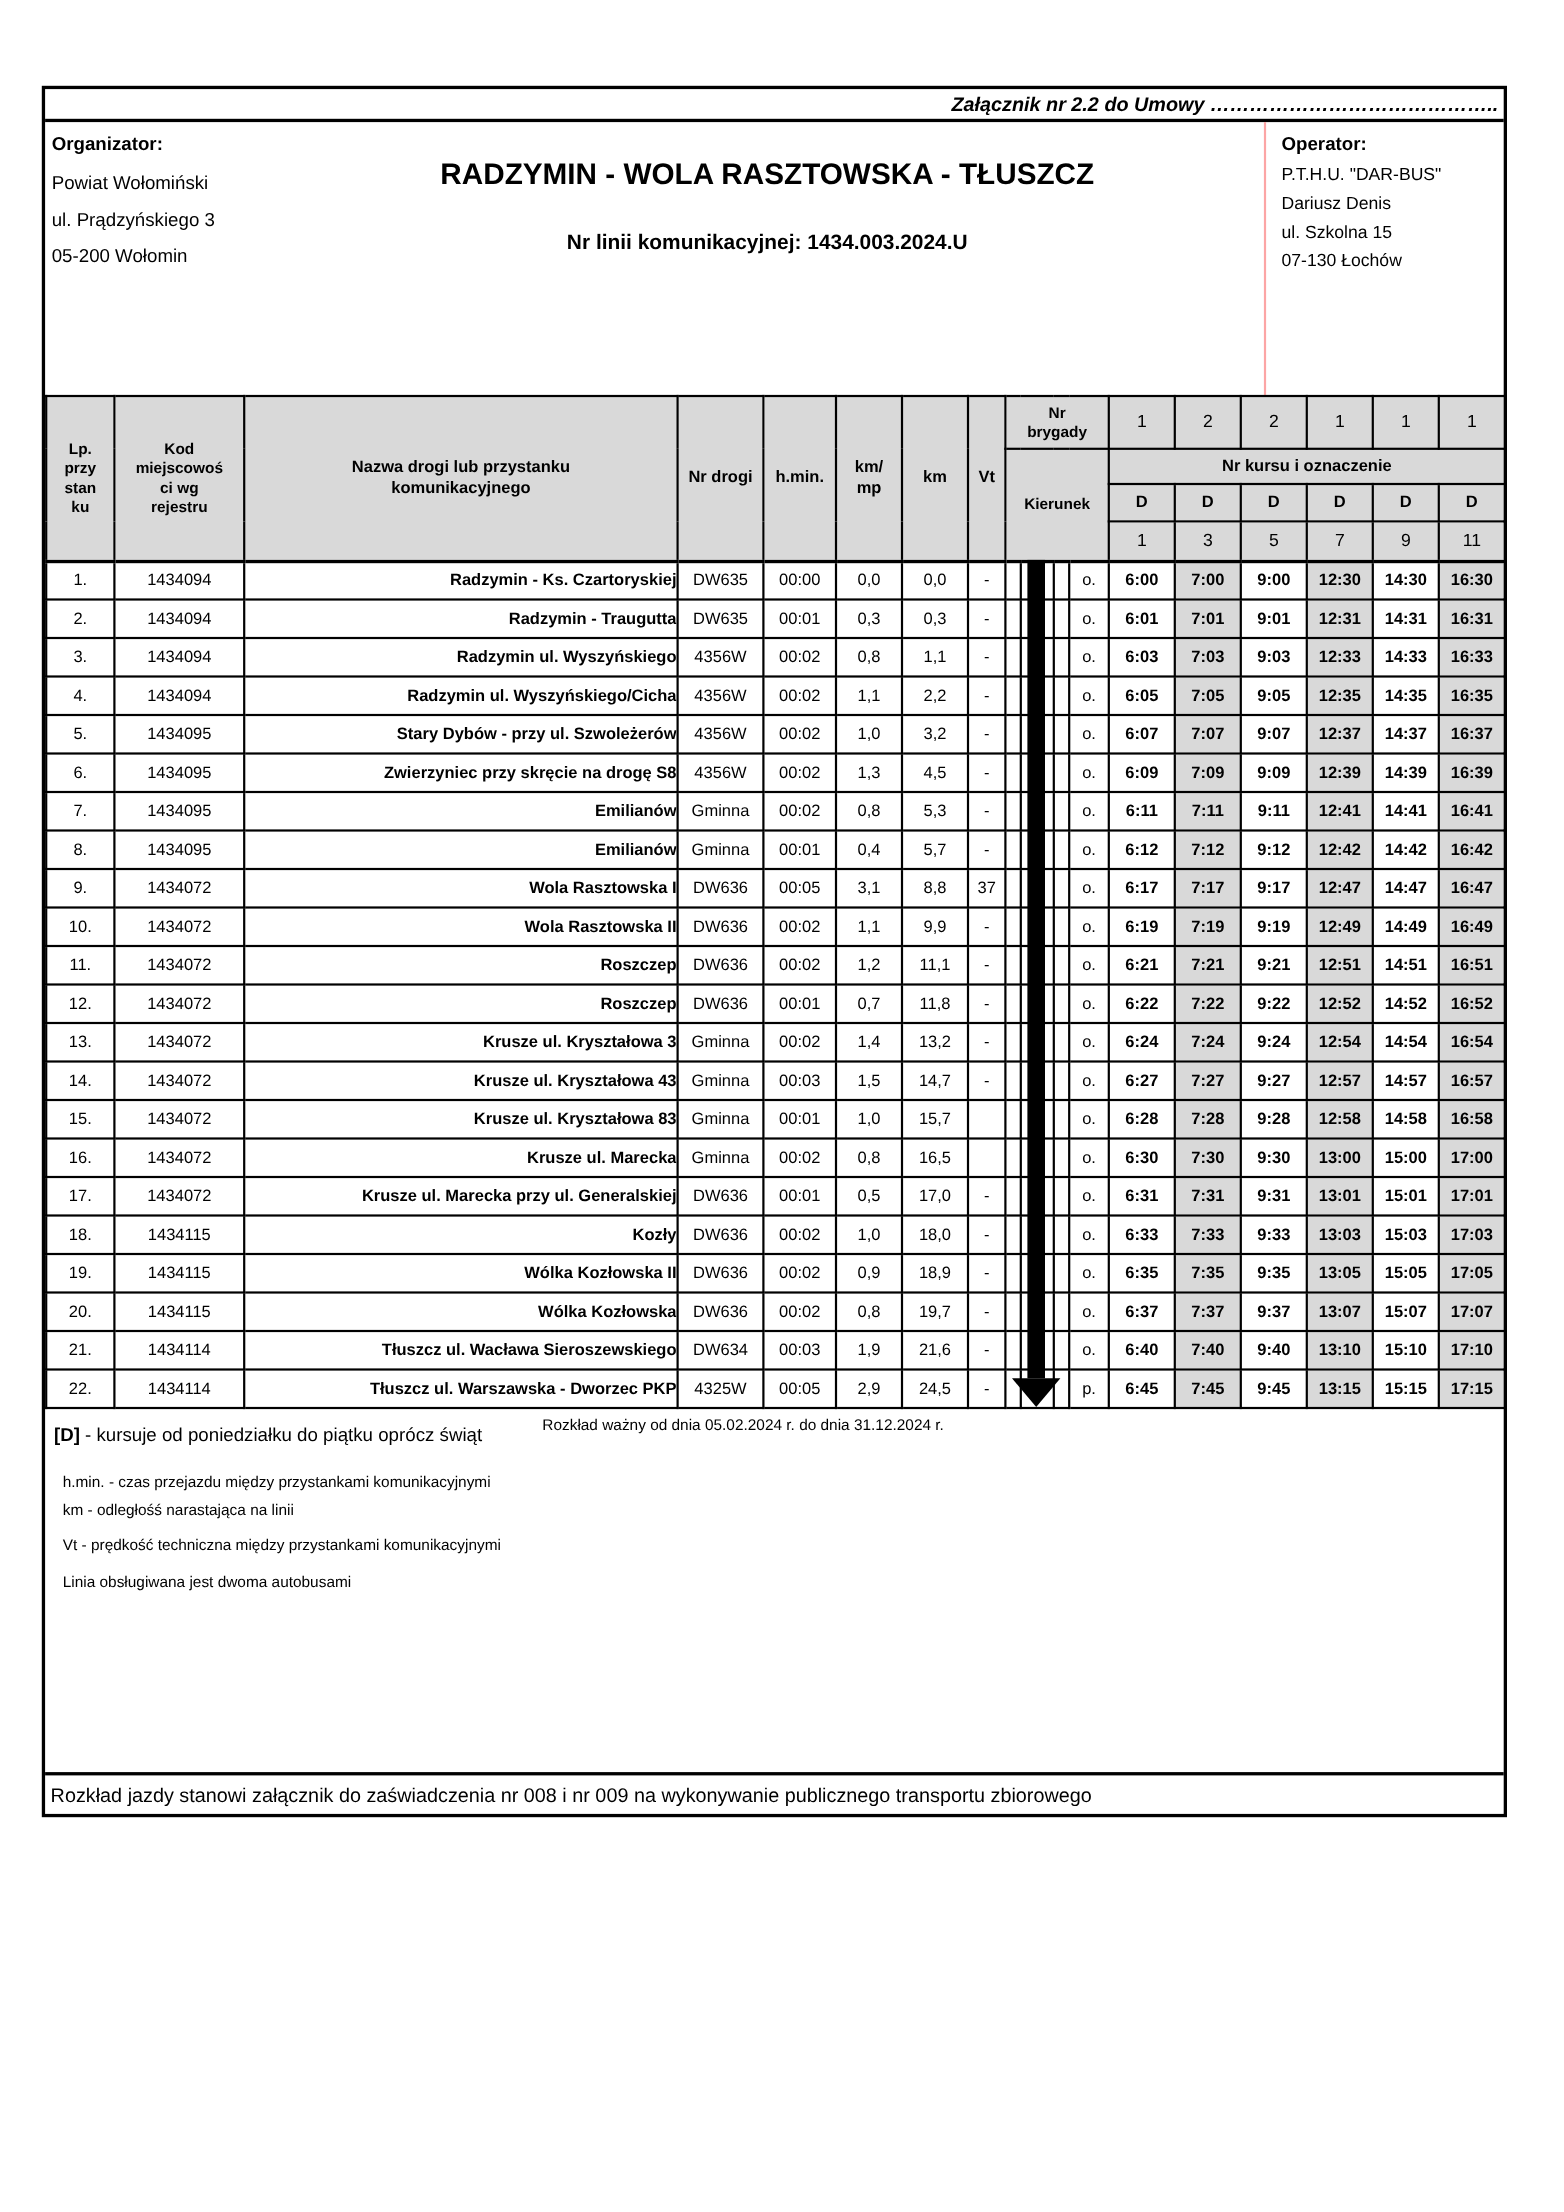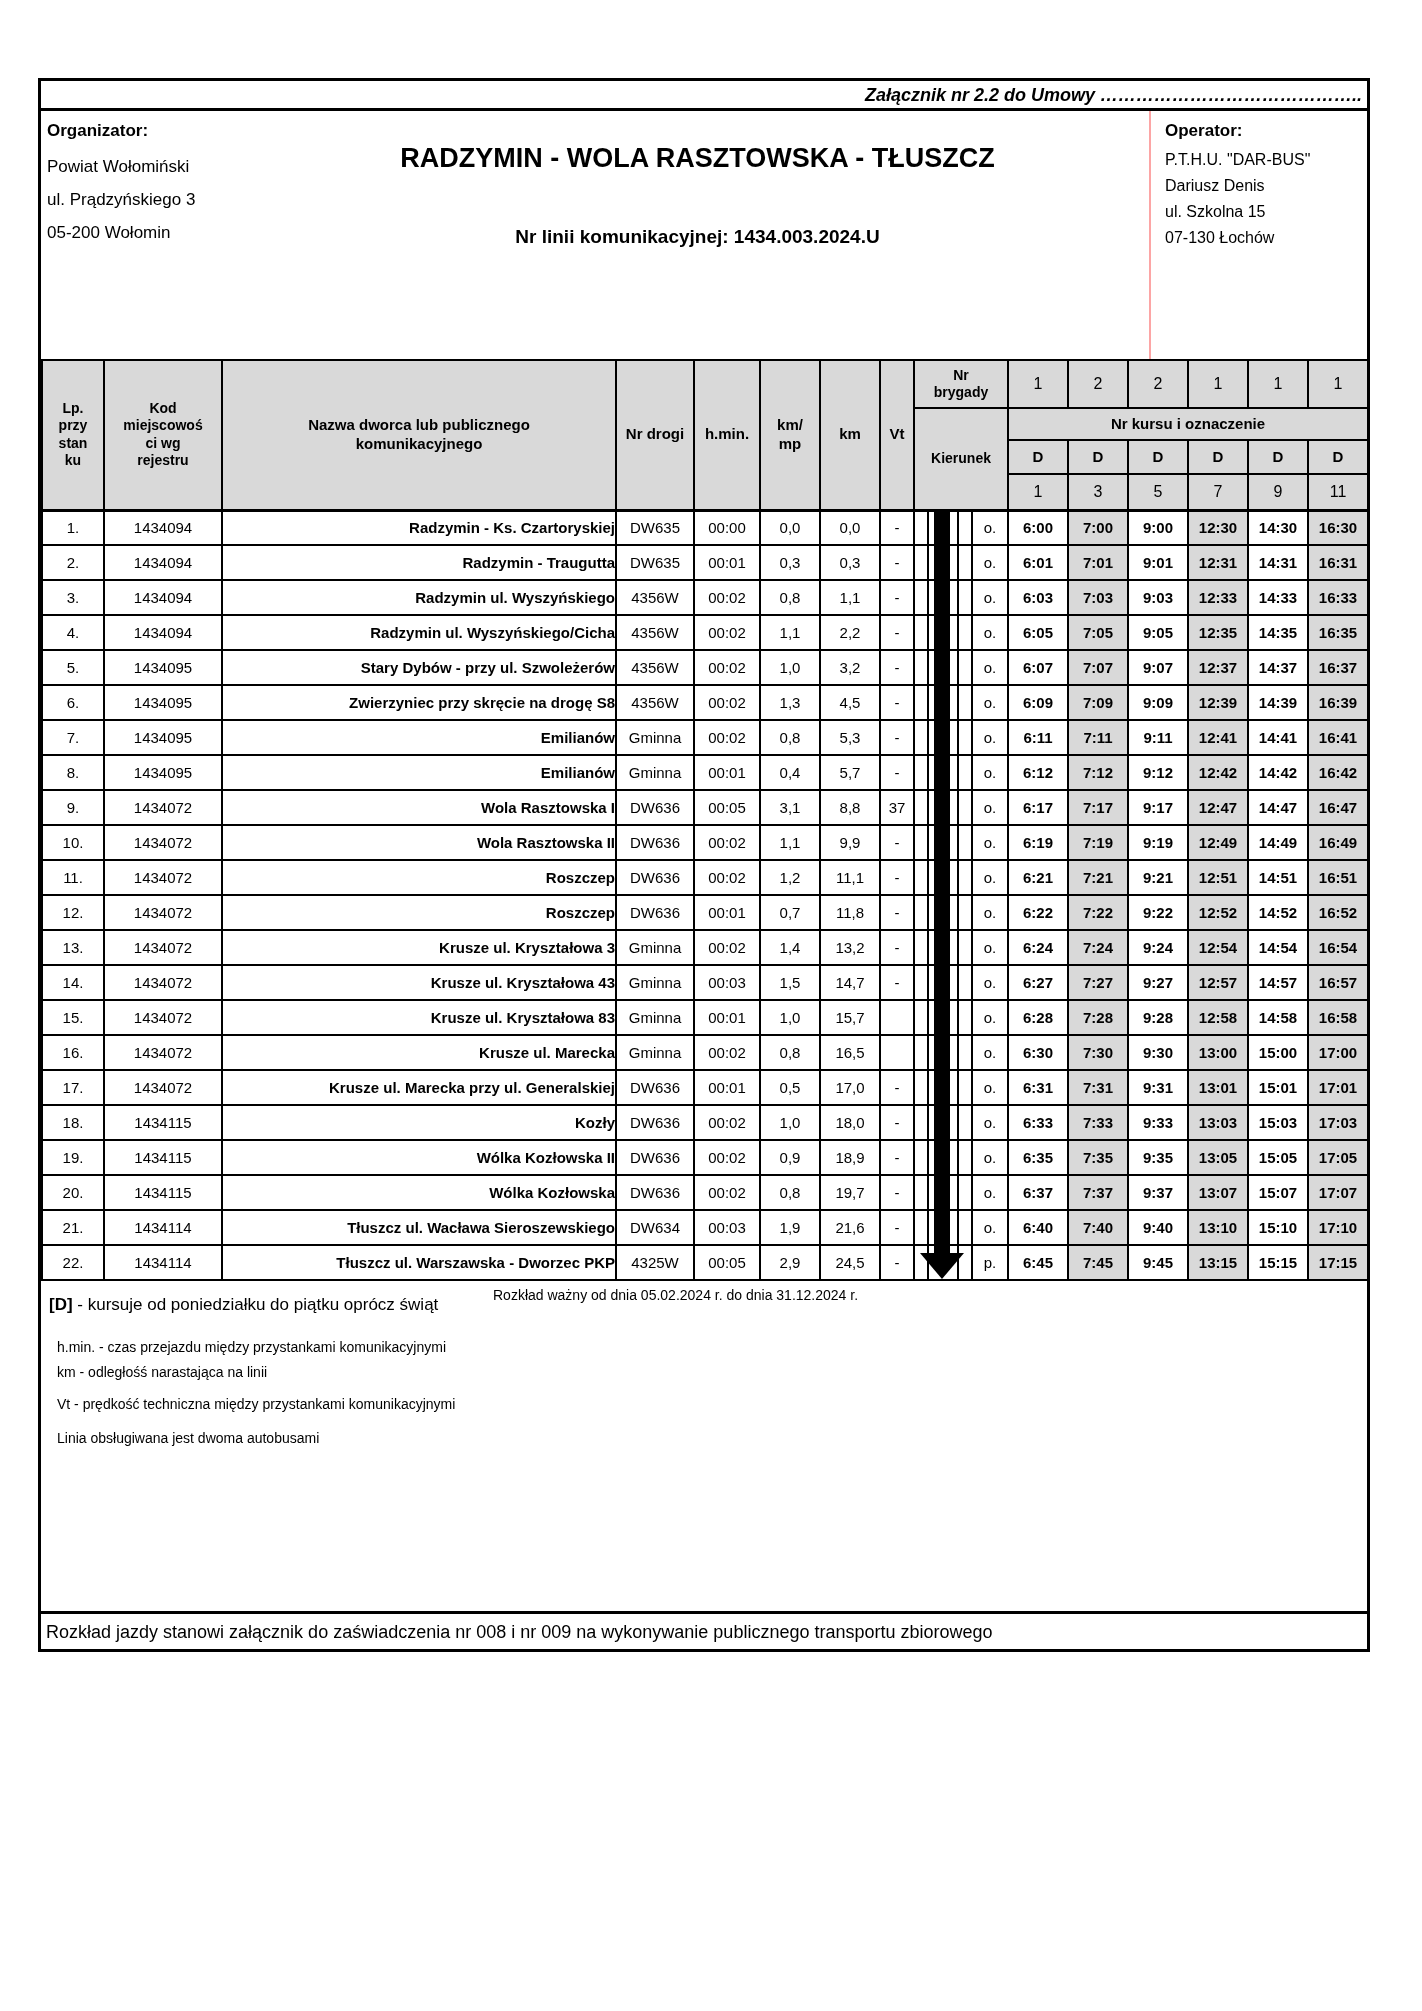--- a/index.html
+++ b/index.html
@@ -18,21 +18,21 @@
     text-align:right; padding-right:5px;
     font-size:18px; font-weight:bold; font-style:italic; line-height:28px;
   }
   
   .head-section { display:flex; height:248px; }
   .org-block { width:205px; padding:10px 0 0 6px; font-size:17px; }
   .org-label { font-weight:bold; margin-bottom:16px; }
   .org-line  { margin-bottom:13px; }
   .center-block { flex:1; text-align:center; }
   .route-title { margin-top:32px; font-size:27px; font-weight:bold; }
-  .line-number { margin-top:52px; font-size:19px; font-weight:bold; }
+  .line-number { margin-top:36px; font-size:19px; font-weight:bold; }
   .op-block { width:218px; border-left:2px solid #fca5a5; padding:10px 6px 0 14px; font-size:17px; }
   .op-label { font-weight:bold; margin-bottom:10px; }
   .op-line  { margin-bottom:8px; font-size:16px; }
   
   .table-wrap { position:relative; }
   table { border-collapse:collapse; table-layout:fixed; width:1326px; }
   th, td { border:2px solid #000; overflow:hidden; }
   thead th {
     background:#d9d9d9; font-weight:bold; font-size:15px;
     text-align:center; vertical-align:middle; white-space:pre-line; line-height:1.25;
@@ -120,21 +120,21 @@
         <thead>
           <tr style="height:48px">
             <th class="small" rowspan="4">Lp.
 przy
 stan
 ku</th>
             <th class="small" rowspan="4">Kod
 miejscowoś
 ci wg
 rejestru</th>
-            <th rowspan="4">Nazwa dworca lub publicznego
+            <th rowspan="4">Nazwa drogi lub przystanku
 komunikacyjnego</th>
             <th rowspan="4">Nr drogi</th>
             <th rowspan="4">h.min.</th>
             <th rowspan="4">km/
 mp</th>
             <th rowspan="4">km</th>
             <th rowspan="4">Vt</th>
             <th class="small" colspan="4">Nr
 brygady</th>
             <th class="num">1</th>

